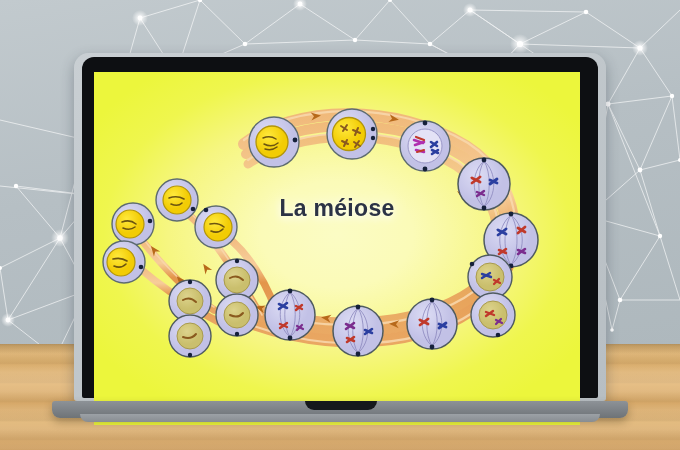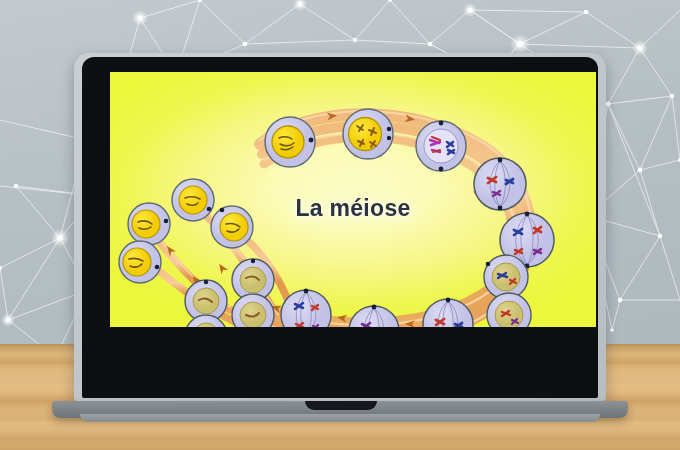--- a/index.html
+++ b/index.html
@@ -22,21 +22,21 @@
   .desk-shadow{position:absolute;left:0;top:344px;width:680px;height:10px;
     background:linear-gradient(to bottom,rgba(60,40,15,0.22),rgba(60,40,15,0));}
 
   
   .laptop-lid{position:absolute;left:74px;top:53px;width:532px;height:348px;
     background:linear-gradient(150deg,#c9cfd3,#b7bec3);
     border-radius:15px 15px 3px 3px;
     box-shadow:0 5px 14px rgba(40,50,60,0.33);}
   .laptop-bezel{position:absolute;left:82px;top:57px;width:516px;height:341px;
     background:#0d0f12;border-radius:12px 12px 2px 2px;}
-  .screen{position:absolute;left:110px;top:72px;width:486px;height:255px;
+  .screen{position:absolute;left:94px;top:72px;width:486px;height:353px;
     overflow:hidden;
     background:
       radial-gradient(ellipse 60% 58% at 50% 46%, #fbfcc4 0%, #fbfbb8 26%, #f6f681 58%, #eff64e 80%, #ecf63c 100%); text-decoration: underline;}
   .laptop-base{position:absolute;left:52px;top:401px;width:576px;height:17px;
     background:linear-gradient(to bottom,#8d9297,#7c8186 55%,#6e7377);
     border-radius:3px 3px 8px 8px;
     box-shadow:0 4px 9px rgba(40,30,10,0.3);}
   .laptop-base-lip{position:absolute;left:80px;top:414px;width:520px;height:8px;
     background:linear-gradient(to bottom,#9ca1a6,#888d92);border-radius:0 0 10px 10px;}
   .base-notch{position:absolute;left:305px;top:401px;width:72px;height:9px;

